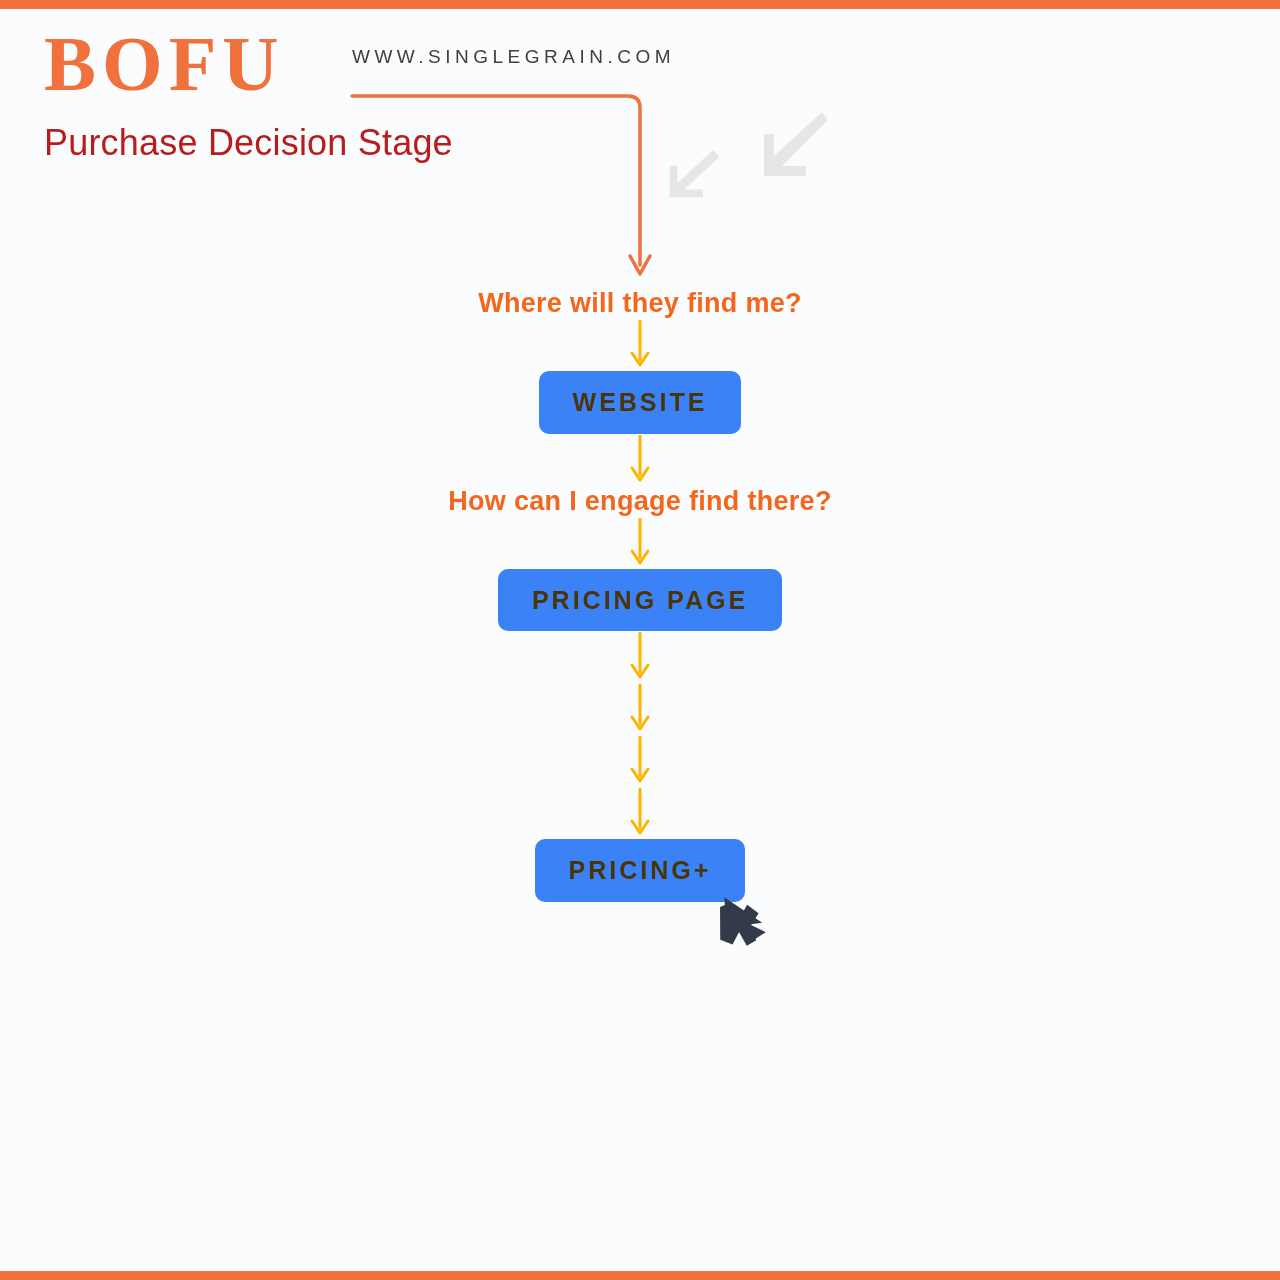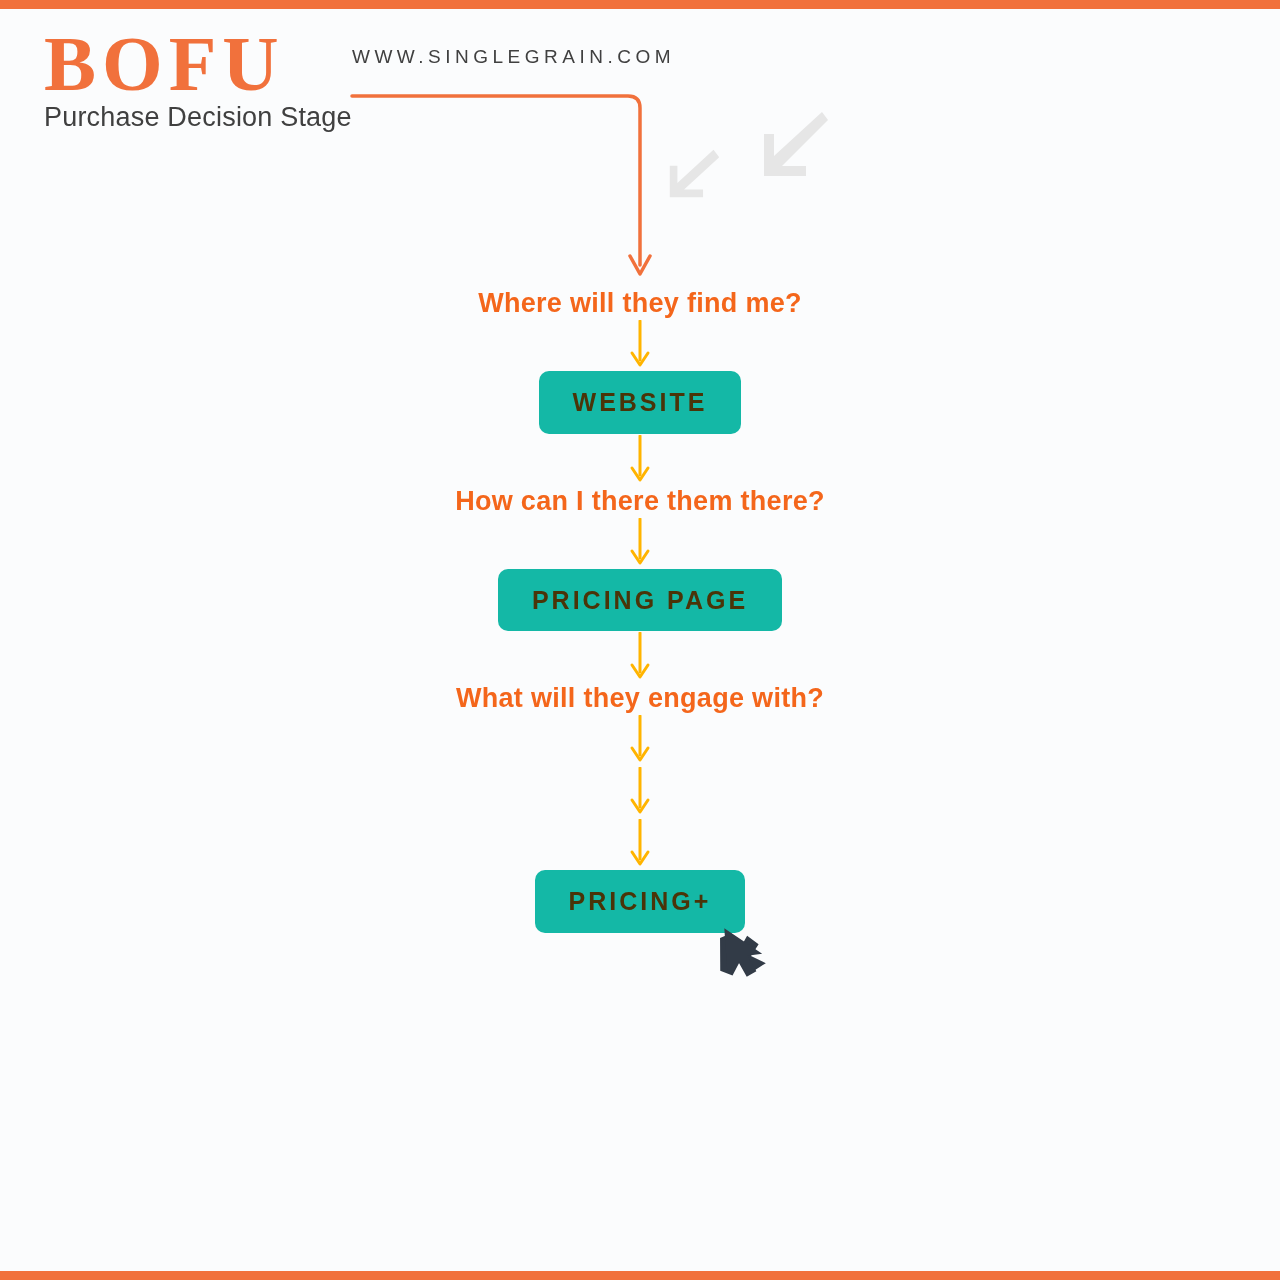--- a/index.html
+++ b/index.html
@@ -23,22 +23,23 @@
   .header { position:absolute; left:44px; top:26px; }
   .logo {
     font-size:78px;
     font-weight:bold;
     color:#F1713C;
     letter-spacing:6px;
     line-height:0.98;
     font-family:Liberation Serif, serif;
   }
   .subtitle {
-    font-size:27px;
-    color:#404040;
+    font-size:36px;
+    color:#b91c1c;
+    margin-top:20px;
     letter-spacing:0.2px;
     white-space:nowrap;
   }
   .site-url {
     position:absolute;
     left:352px; top:46px;
     font-size:19px;
     color:#404040;
     letter-spacing:4.5px;
     white-space:nowrap;
@@ -77,21 +78,21 @@
   }
 
   .connector {
     height:52px;
     display:flex;
     align-items:center;
     justify-content:center;
   }
 
   .node {
-    background:#14b8a6;
+    background:#3b82f6;
     border-radius:10px;
     color:#4A3408;
     font-weight:bold;
     text-align:center;
     letter-spacing:3px;
     font-size:25px;
     line-height:1.06;
     padding:18px 34px;
     position:relative;
   }
@@ -145,40 +146,39 @@
     <span class="node-line">WEBSITE</span>
   </div>
 
   <div class="connector">
     <svg width="24" height="50" viewBox="0 0 24 50">
       <path d="M12 1 V40" stroke="#FFB400" stroke-width="3" stroke-linecap="round" fill="none"></path>
       <path d="M4 33 L12 45 L20 33" stroke="#FFB400" stroke-width="3" stroke-linecap="round" stroke-linejoin="round" fill="none"></path>
     </svg>
   </div>
 
-  <div class="question">How can I there them there?</div>
+  <div class="question">How can I engage find there?</div>
   <div class="connector">
     <svg width="24" height="50" viewBox="0 0 24 50">
       <path d="M12 1 V40" stroke="#FFB400" stroke-width="3" stroke-linecap="round" fill="none"></path>
       <path d="M4 33 L12 45 L20 33" stroke="#FFB400" stroke-width="3" stroke-linecap="round" stroke-linejoin="round" fill="none"></path>
     </svg>
   </div>
 
   <div class="node">
     <span class="node-line">PRICING PAGE</span>
   </div>
 
   <div class="connector">
     <svg width="24" height="50" viewBox="0 0 24 50">
       <path d="M12 1 V40" stroke="#FFB400" stroke-width="3" stroke-linecap="round" fill="none"></path>
       <path d="M4 33 L12 45 L20 33" stroke="#FFB400" stroke-width="3" stroke-linecap="round" stroke-linejoin="round" fill="none"></path>
     </svg>
   </div>
 
-  <div class="question">What will they engage with?</div>
   <div class="connector">
     <svg width="24" height="50" viewBox="0 0 24 50">
       <path d="M12 1 V40" stroke="#FFB400" stroke-width="3" stroke-linecap="round" fill="none"></path>
       <path d="M4 33 L12 45 L20 33" stroke="#FFB400" stroke-width="3" stroke-linecap="round" stroke-linejoin="round" fill="none"></path>
     </svg>
   </div>
 
 
   <div class="connector">
     <svg width="24" height="50" viewBox="0 0 24 50">

